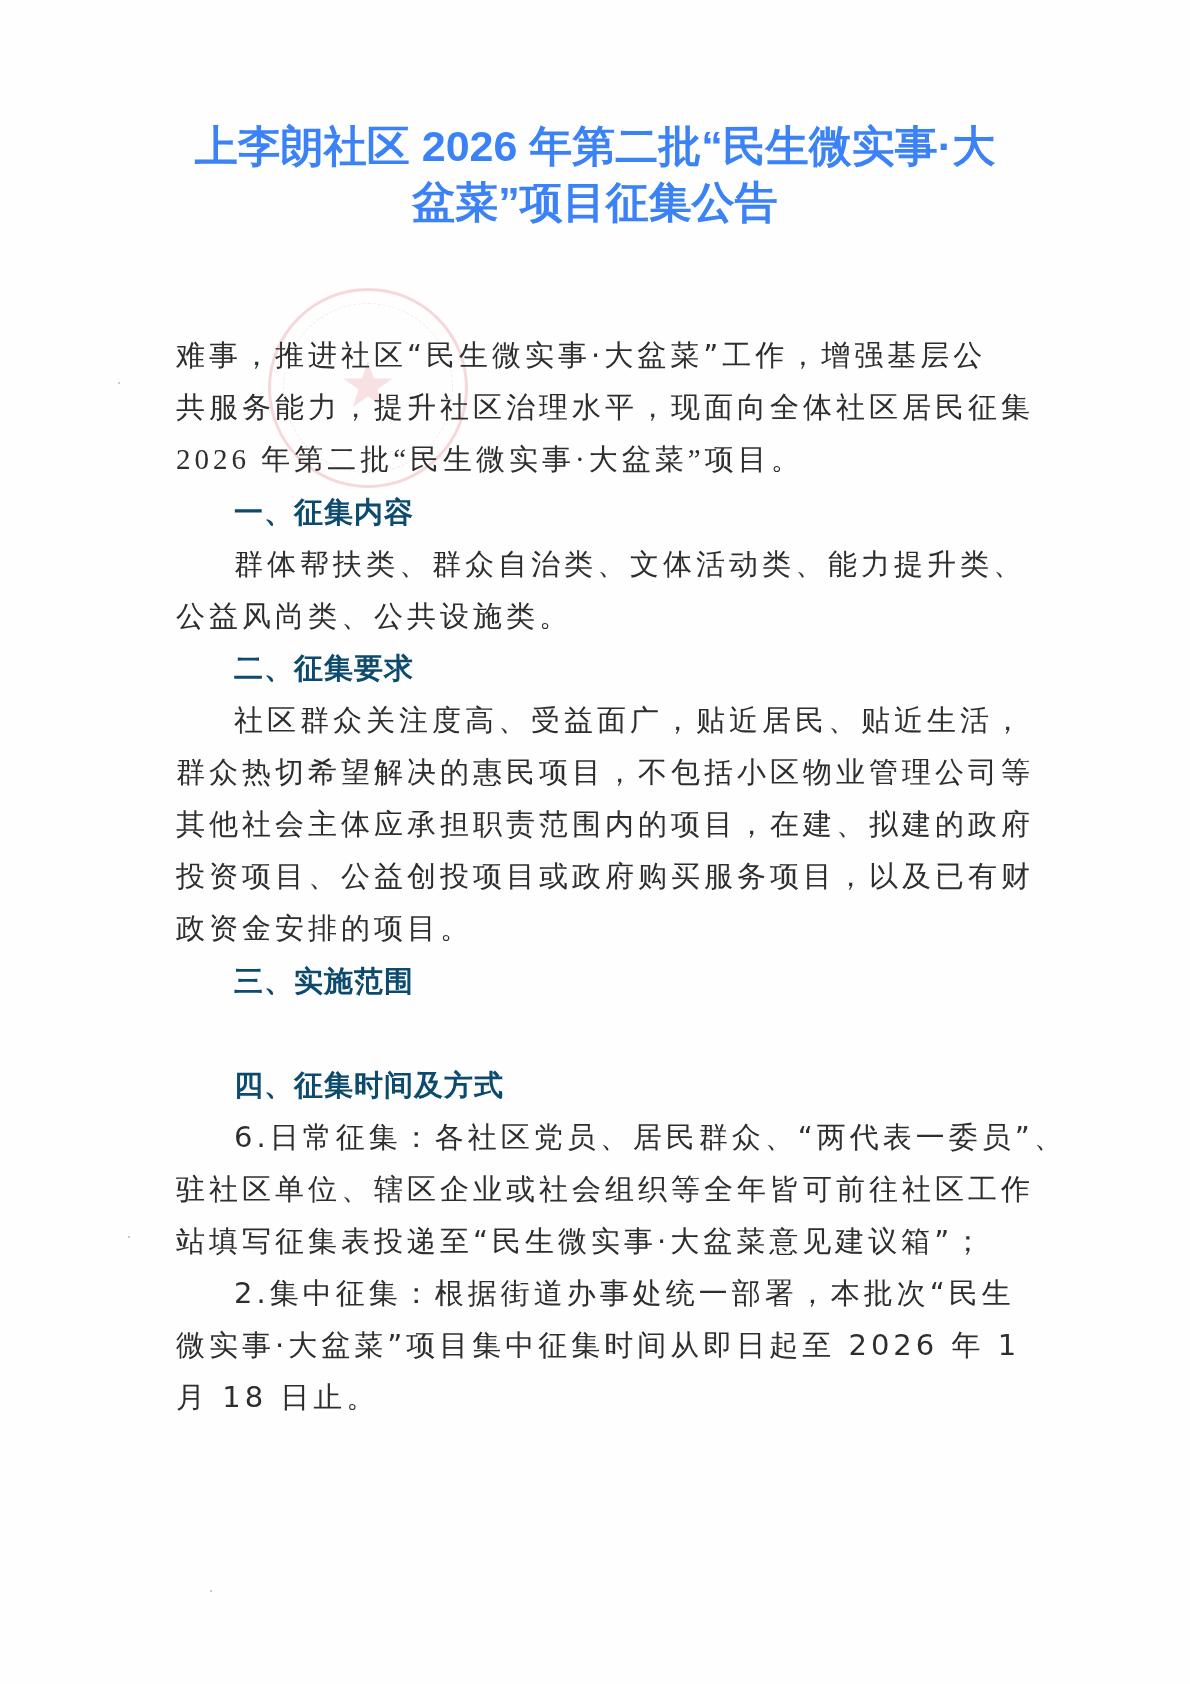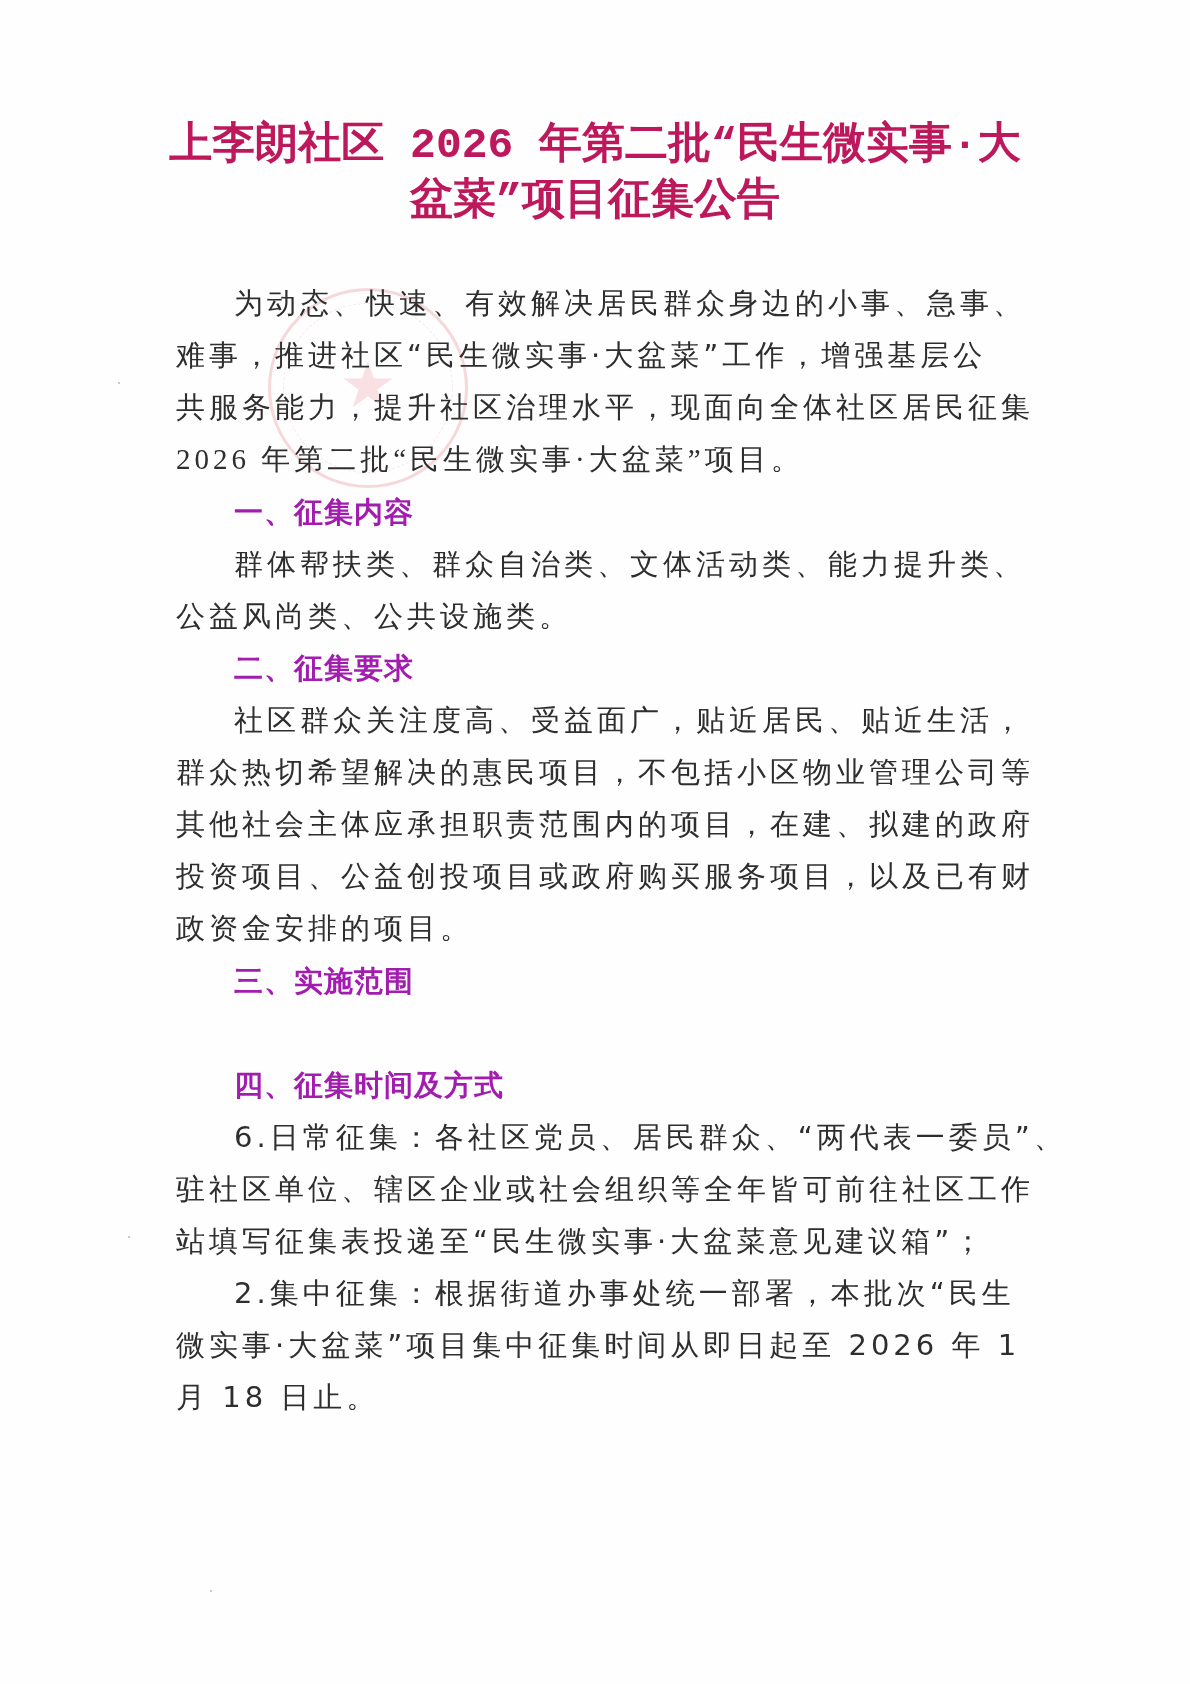--- a/index.html
+++ b/index.html
@@ -49,25 +49,25 @@
       line-height: 1;
       color: rgba(226, 120, 130, 0.22);
       font-family: "DejaVu Sans", sans-serif;
     }
     .title {
       position: absolute;
       left: 150px;
       top: 118px;
       width: 890px;
       text-align: center;
-      font-family: Liberation Mono, monospace;
+      font-family: Liberation Sans, sans-serif;
       font-weight: bold;
       font-size: 43px;
       line-height: 56px;
-      color: #be185d;
+      color: #3b82f6;
       letter-spacing: 0px;
     }
     .title span { display: block; }
     .body-text {
       position: absolute;
       left: 176px;
       width: 840px;
       font-family: "DejaVu Sans", "Liberation Sans", sans-serif;
       font-size: 29px;
       color: #2e2e2e;
@@ -79,21 +79,21 @@
       left: 0;
       white-space: nowrap;
       height: 40px;
       line-height: 40px;
     }
     .indent { left: 58px; }
     .heading {
       font-family: "DejaVu Sans", "Liberation Sans", sans-serif;
       font-weight: bold;
       letter-spacing: 1px;
-      color: #a21caf;
+      color: #0c4a6e;
     }
     .speck {
       position: absolute;
       width: 2px; height: 2px;
       background: #b9b9b9;
       border-radius: 50%;
     }
   </style>
 </head>
 <body>
@@ -104,21 +104,20 @@
     <span class="star">★</span>
   </div>
 
   <div class="title">
     <span>上李朗社区 2026 年第二批“民生微实事·大</span>
     <span>盆菜”项目征集公告</span>
   </div>
 
   <div class="body-text" style="top:283px;height:1160px;">
 
-    <div class="line indent" style="top:0px;">为动态、快速、有效解决居民群众身边的小事、急事、</div>
     <div class="line" style="top:52px;">难事，推进社区“民生微实事·大盆菜”工作，增强基层公</div>
     <div class="line" style="top:104px;">共服务能力，提升社区治理水平，现面向全体社区居民征集</div>
     <div class="line" style="top:156px;font-family:Liberation Serif, serif;">2026 年第二批“民生微实事·大盆菜”项目。</div>
 
     <div class="line indent heading" style="top:209px;">一、征集内容</div>
     <div class="line indent" style="top:261px;">群体帮扶类、群众自治类、文体活动类、能力提升类、</div>
     <div class="line" style="top:313px;">公益风尚类、公共设施类。</div>
 
     <div class="line indent heading" style="top:365px;">二、征集要求</div>
     <div class="line indent" style="top:417px;">社区群众关注度高、受益面广，贴近居民、贴近生活，</div>

